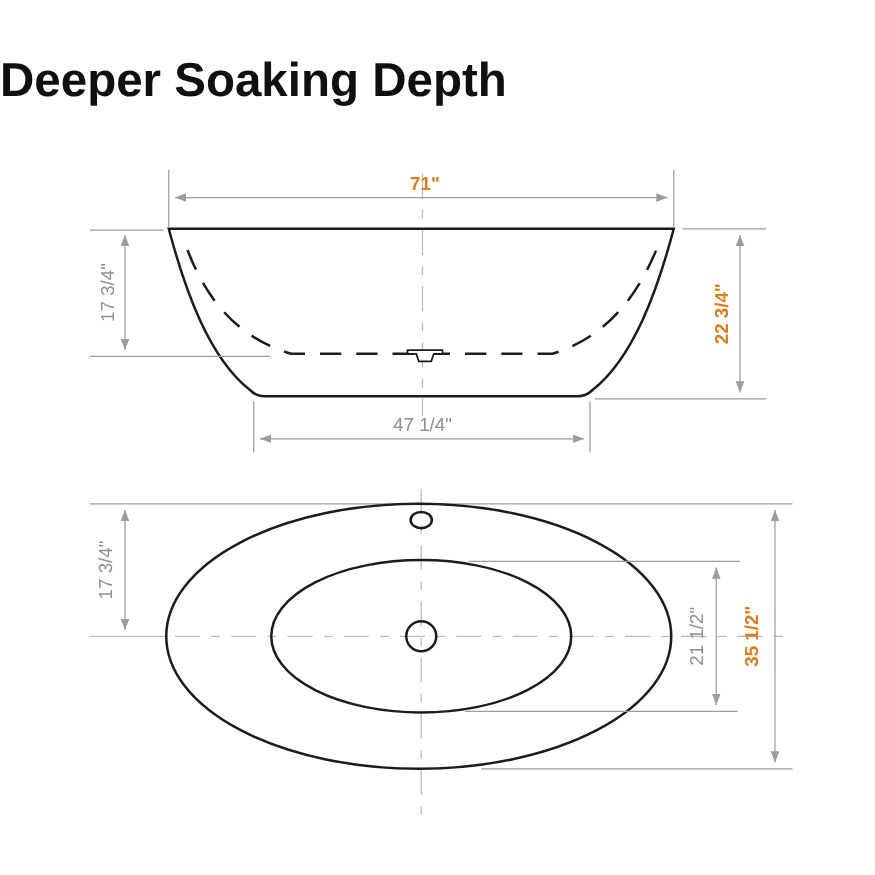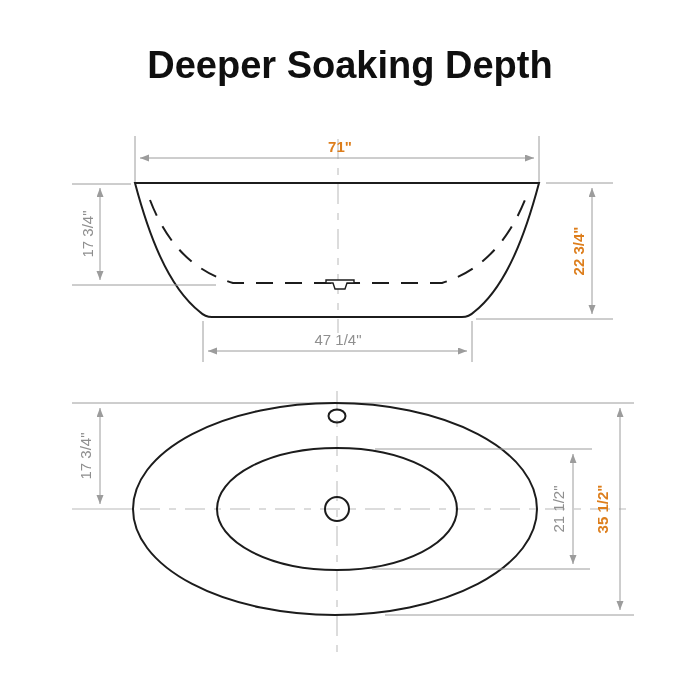--- a/index.html
+++ b/index.html
@@ -1,20 +1,20 @@
 <!DOCTYPE html>
 <html><head>
 <meta charset="utf-8">
 <style>
   html,body { margin:0; padding:0; background:#ffffff; }
   body { width:700px; height:700px; font-family:"Liberation Sans", sans-serif; }
   .stage { position:relative; width:700px; height:700px; background:#ffffff; overflow:hidden; }
   .title {
     position:absolute; top:44px; left:0; width:700px; margin:0;
-    text-align:center; font-size:38px; font-weight:700; color:#0f0f0f;
+    font-size:38px; font-weight:700; color:#0f0f0f;
     font-family:"Liberation Sans", sans-serif; letter-spacing:0px;
   }
   svg.diagram { position:absolute; top:0; left:0; }
   .outline { stroke:#1c1c1c; stroke-width:2; fill:none; stroke-linecap:round; }
   .inner-dash { stroke:#1c1c1c; stroke-width:2; fill:none; stroke-dasharray:17 12; stroke-linecap:butt; }
   .ext  { stroke:#9c9c9c; stroke-width:1; fill:none; }
   .dim  { stroke:#9c9c9c; stroke-width:1; fill:none; }
   .cl   { stroke:#b9b9b9; stroke-width:1; fill:none; stroke-dasharray:20 9 7 9; }
   .cl-solid { stroke:#b9b9b9; stroke-width:1; fill:none; }
   .drain { stroke:#1c1c1c; stroke-width:1.4; fill:#ffffff; }

